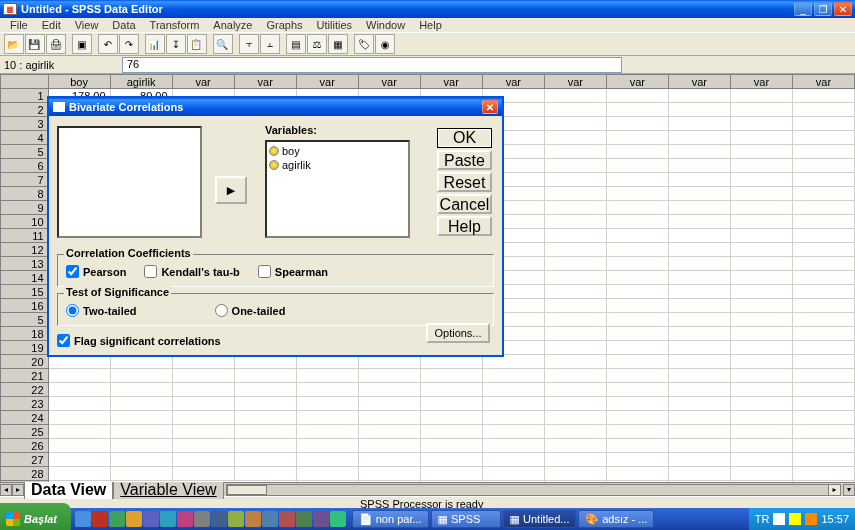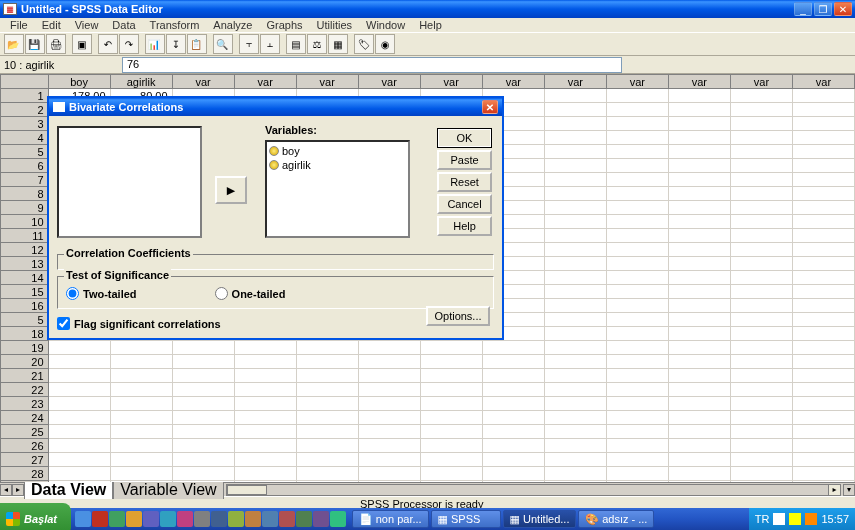--- a/index.html
+++ b/index.html
@@ -31,42 +31,42 @@
   .grid { border-collapse: collapse; width: 100%; }
   .grid th { background: #D4D0C8; border: 1px solid #808080; font-weight: normal; height: 14px; font-size: 11px; }
   .grid th.rowh { width: 46px; text-align: right; padding-right: 4px; }
   .grid td { border: 1px solid #D4D0C8; height: 13px; background: #fff; text-align: right; padding-right: 4px; font-size:11px;}
   .grid th.colh { width: 60px; }
   
   
   .bottombar { height: 14px; display: flex; align-items: center; background:#D4D0C8;border-top:1px solid #808080;}
   .tabarrow { width: 12px; height: 12px; background:#D4D0C8;border:1px solid #808080;display:flex;align-items:center;justify-content:center;font-size:8px;cursor:pointer;}
   .tab { padding: 0 6px; background:#fff;border:1px solid #808080;border-bottom:none;font-weight:bold;font-size:16px;cursor:pointer;}
-  .tab.inactive { background:#D4D0C8;font-weight:normal;}
+  .tab.inactive { background:#D4D0C8;font-weight:normal;text-decoration:underline;}
   .hscroll { flex:1; background:#D4D0C8;border:1px solid #808080;margin:0 2px;height:12px;position:relative;}
   .hscroll .thumb{position:absolute;left:0;width:40px;height:10px;background:#ECE9D8;border:1px solid #808080;}
   .hscroll .ra{position:absolute;right:0;width:12px;height:10px;background:#ECE9D8;border-left:1px solid #808080;font-size:8px;text-align:center;}
   
   .statusbar { height: 14px; background:#ECE9D8;border-top:1px solid #fff;display:flex;align-items:center;padding-left:360px;font-size:10px;}
   
   
   .dialog { position: absolute; left: 47px; top: 96px; width: 457px; background: #ECE9D8; border: 2px solid #0054E3; }
   .dlg-title { height: 18px; background: linear-gradient(to bottom,#0058E6,#3A93FF 10%,#0058E6 60%,#0041C4); display:flex;align-items:center;padding:0 4px;color:#fff;font-weight:bold;}
   .dlg-title .icon-d{width:12px;height:10px;background:#fff;margin-right:4px;}
   .dlg-close{width:16px;height:14px;background:linear-gradient(#f08050,#d43a1a);border:1px solid #fff5;color:#fff;display:flex;align-items:center;justify-content:center;border-radius:2px;font-size:10px;cursor:pointer;}
   .dlg-body { padding: 8px; position: relative; }
   .listbox { width: 145px; height: 112px; background:#fff; border: 2px inset #808080; position:absolute; }
   .lb-left { left: 8px; top: 10px; }
   .lb-right { left: 216px; top: 24px; width:145px; height: 98px; padding:2px;}
   .movebtn { position:absolute; left:166px; top:60px; width:32px;height:28px;border:2px outset #fff;background:#ECE9D8;display:flex;align-items:center;justify-content:center;cursor:pointer;}
   .varlabel { position:absolute; left:216px; top:8px; font-weight:bold; }
   .var-item { display:flex;align-items:center;gap:3px;padding:1px 0;}
   .var-icon { width:10px;height:10px;border:1px solid #888;border-radius:50%;background:radial-gradient(#ffeb7a,#d4a500);font-size:7px;display:flex;align-items:center;justify-content:center;}
   
-  .dlgbtn { position:absolute; right: 10px; width: 55px; height: 20px; background:#ECE9D8;border:2px outset #fff;cursor:pointer;font-size:11px;}
+  .dlgbtn { position:absolute; right: 10px; width: 55px; height: 20px; background:#ECE9D8;border:2px outset #fff;cursor:pointer;font-size:16px;}
   .dlgbtn.def { border: 1px solid #000; box-shadow: inset 0 0 0 1px #fff, inset 0 0 0 2px #ECE9D8;}
   
   .groupbox { border: 1px solid #fff; border-top-color:#808080;border-left-color:#808080; margin-top: 130px; padding: 6px 8px 8px; position:relative;}
   .groupbox legend { position:absolute;top:-8px;left:6px;background:#ECE9D8;padding:0 2px;font-weight:bold;}
   .groupbox.gb2{margin-top:6px;}
   .checkrow { display:flex;gap:18px;align-items:center;margin-top:4px;}
   .chk,.rad { display:flex;align-items:center;gap:4px;font-weight:bold;}
   .chk input,.rad input{margin:0;}
   .flagrow{margin-top:8px;display:flex;align-items:center;}
   .optbtn{position:absolute;right:12px;bottom:12px;width:64px;height:20px;background:#ECE9D8;border:2px outset #fff;cursor:pointer;font-size:11px;}
@@ -666,20 +666,34 @@
     </div>
 
     <button class="dlgbtn def" style="top:12px">OK</button>
     <button class="dlgbtn" style="top:34px">Paste</button>
     <button class="dlgbtn" style="top:56px">Reset</button>
     <button class="dlgbtn" style="top:78px">Cancel</button>
     <button class="dlgbtn" style="top:100px">Help</button>
 
     <div class="groupbox">
       <legend>Correlation Coefficients</legend>
+      <div class="checkrow">
+        <label class="chk">
+            <input type="checkbox" checked="" style="">
+            <span>Pearson</span>
+          </label>
+        <label class="chk">
+            <input type="checkbox" style="">
+            <span>Kendall's tau-b</span>
+          </label>
+        <label class="chk">
+            <input type="checkbox" style="">
+            <span>Spearman</span>
+          </label>
+      </div>
     </div>
 
     <div class="groupbox gb2">
       <legend>Test of Significance</legend>
       <div class="checkrow">
         <label class="rad">
             <input type="radio" name="sig" checked="" style="">
             <span>Two-tailed</span>
           </label>
         <label class="rad" style="margin-left:60px">

